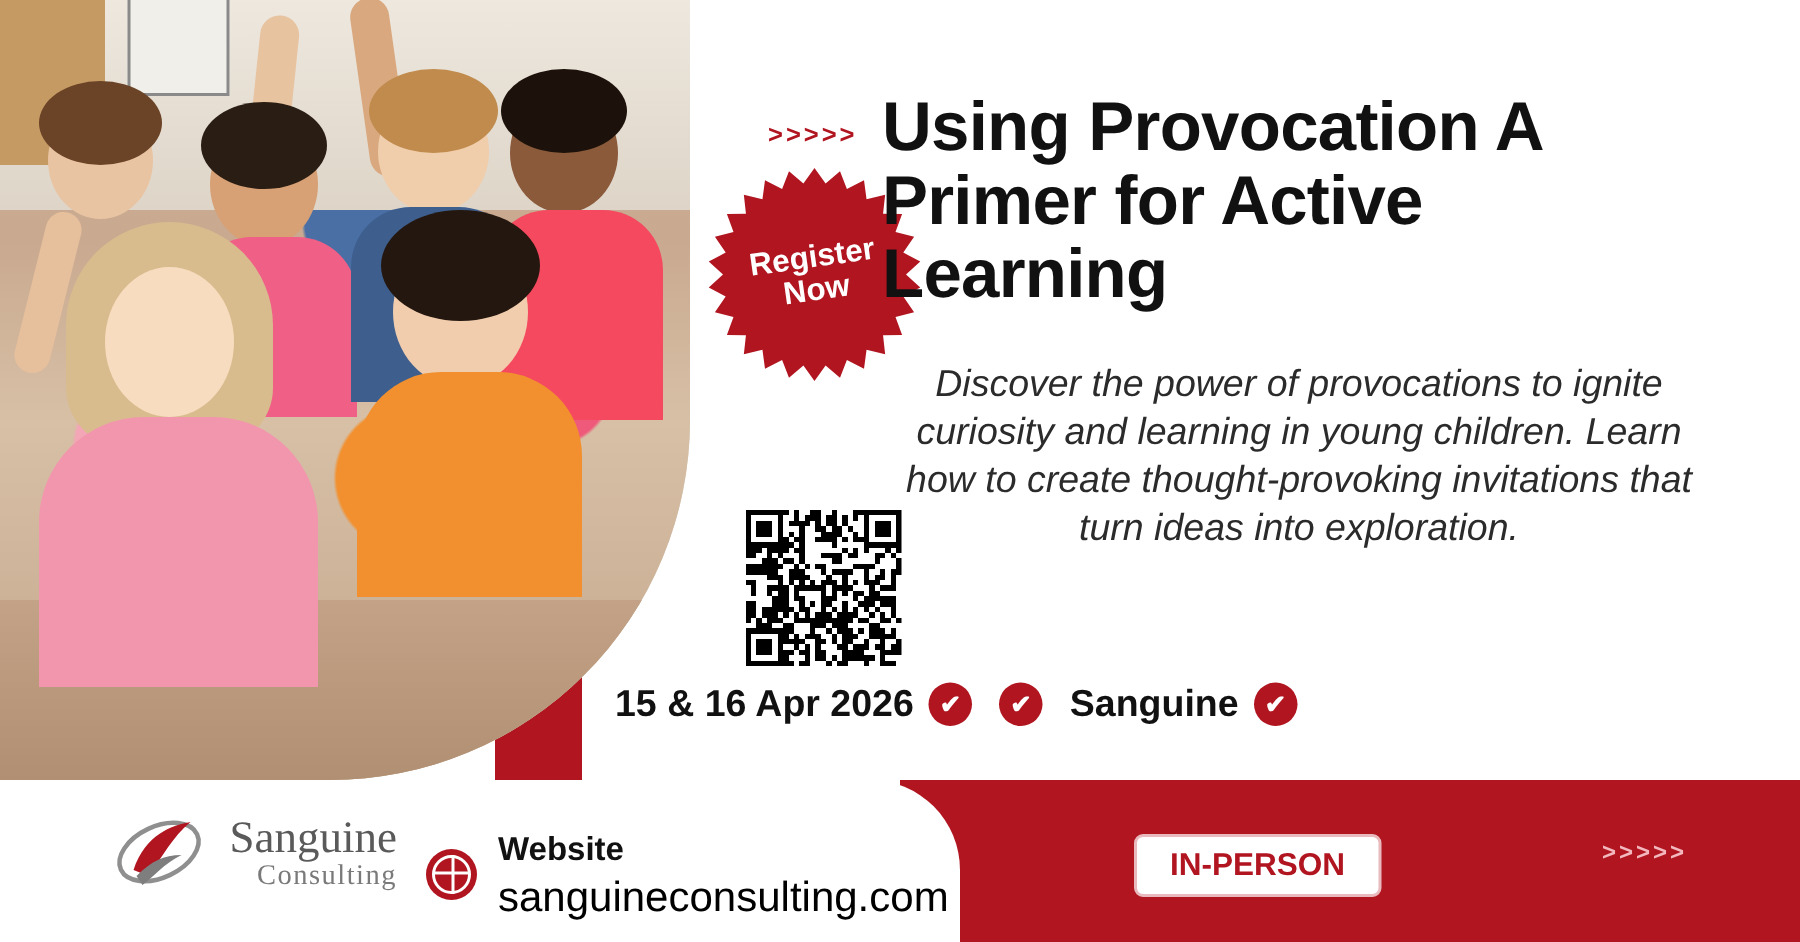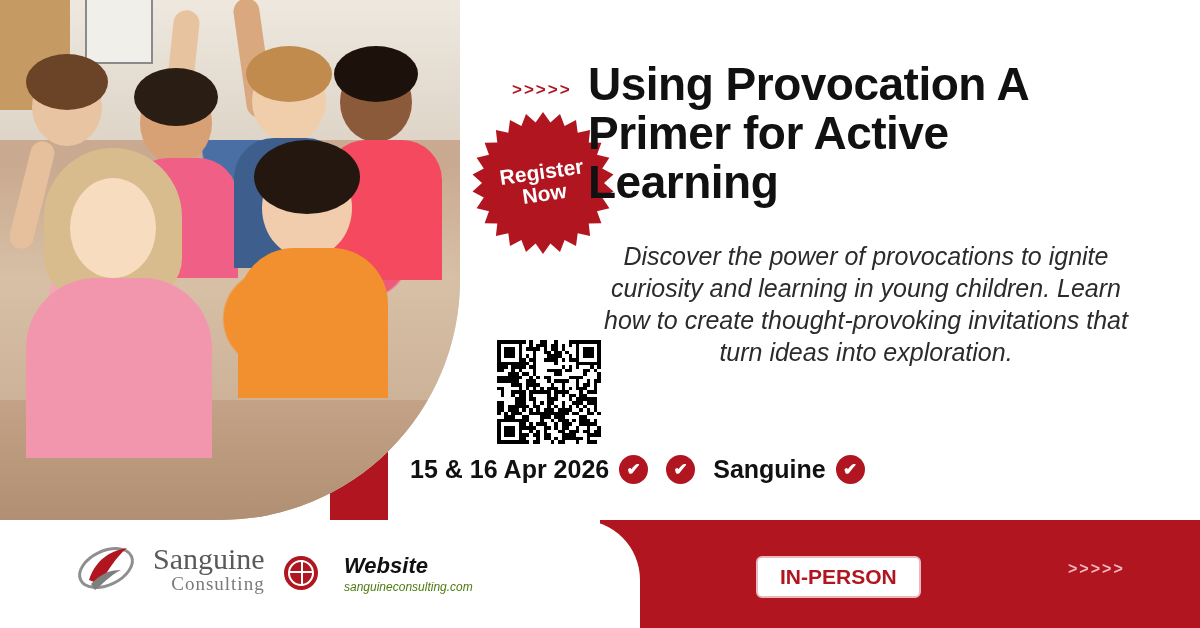--- a/index.html
+++ b/index.html
@@ -162,36 +162,36 @@
     position:absolute; left:75px; top:540px; z-index:9;
     display:flex; align-items:center; gap:16px;
   }
   .logo-mark { position:relative; width:62px; height:56px; }
   .logo-text { line-height:1; }
   .logo-name { font-size:30px; color:#5a5a5a; font-family:"Liberation Serif", serif; }
   .logo-sub { font-size:19px; color:#7a7a7a; letter-spacing:1px; text-align:right; font-family:"Liberation Serif", serif; }
 
   .website {
     position:absolute; left:284px; top:552px; z-index:9;
-    display:flex; align-items:center; gap:26px;font-style:italic;
+    display:flex; align-items:center; gap:14px;
   }
   .globe {
     width:34px; height:34px; border-radius:50%;
     background:#b01520; position:relative;
   }
   .globe::before, .globe::after {
     content:""; position:absolute; border:2px solid #fff; border-radius:50%;
   }
   .globe::before { inset:4px; border-radius:50%/50%; }
   .globe::after  { left:15px; top:4px; width:2px; height:26px; border-width:0 2px 0 0; border-radius:0; }
   .globe i {
     position:absolute; left:5px; top:15px; width:24px; height:2px; background:#fff;
   }
   .web-label { font-size:22px; font-weight:bold; color:#111; line-height:1.25; }
-  .web-url { font-size:12px; color:#4d7c0f; line-height:1.25; }
+  .web-url { font-size:28px; color:#000000; line-height:1.25; }
 
   .inperson {
     position:absolute; left:756px; top:556px; z-index:9;
     background:#ffffff; color:#b01520;
     font-weight:bold; font-size:21px;
     padding:7px 22px; border-radius:6px;
     border:2px solid #e8b9bd;
   }
 </style>
 </head>

